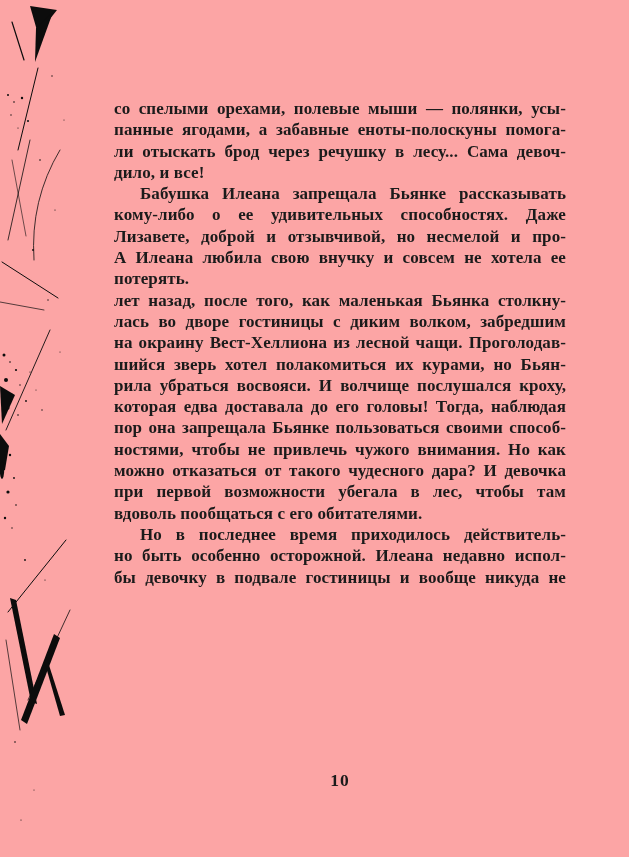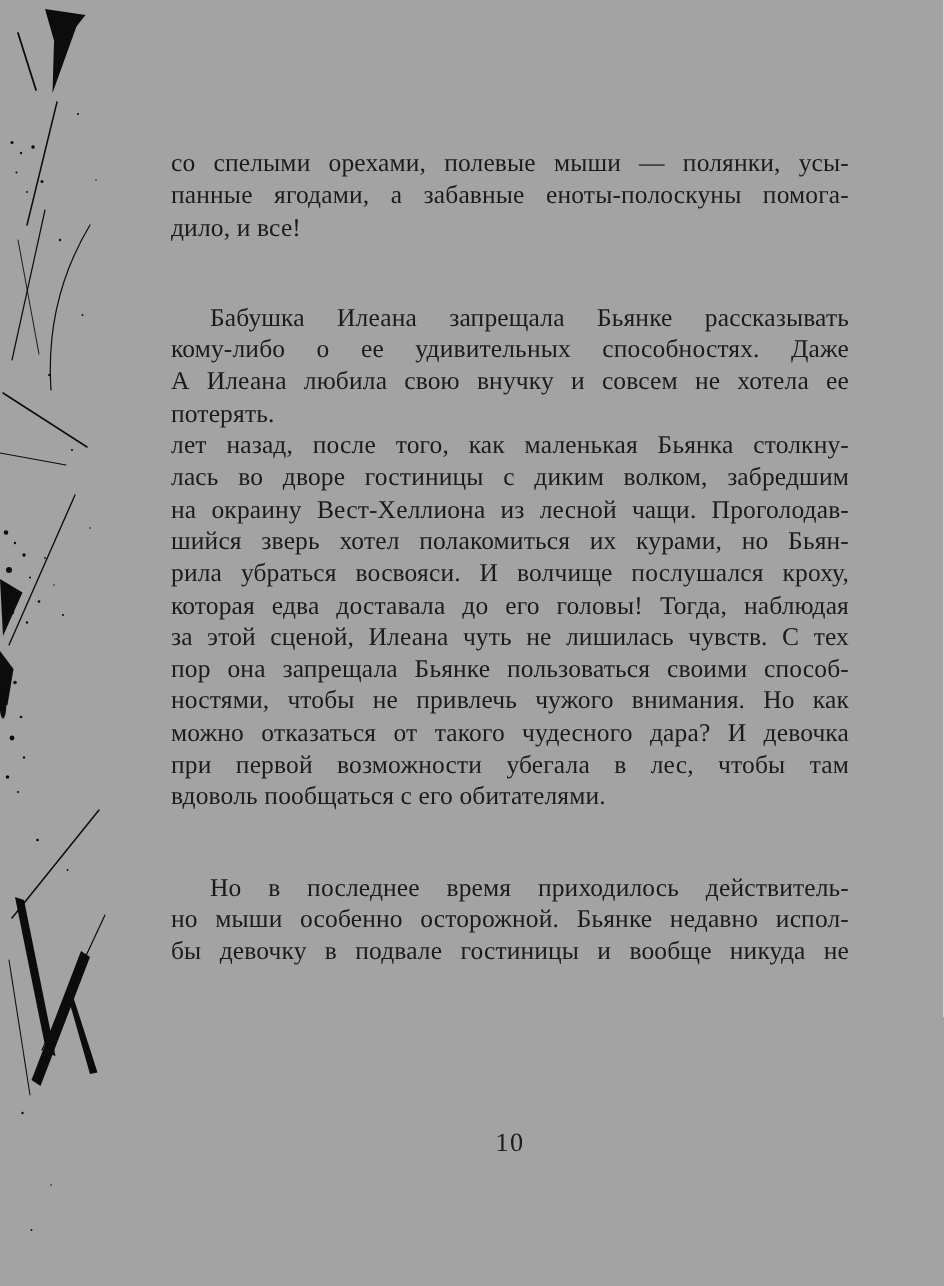--- a/index.html
+++ b/index.html
@@ -9,47 +9,48 @@
     overflow: hidden;
   }
   body {
     position: relative;
     font-family: "Liberation Serif", "DejaVu Serif", serif;
     color: #1b1b1b;
   }
   .page {
     position: absolute;
     inset: 0;
-    background: #a3a3a3;
+    background: #fca5a5;
+    font-weight: bold;
   }
   .margin-art {
     position: absolute;
     left: 0; top: 0;
   }
   .text-block {
     position: absolute;
     left: 114px;
     top: 98px;
     width: 452px;
     font-size: 17px;
     line-height: 21.3px;
     letter-spacing: 0.1px;
   }
   .paragraph { }
   .line {
     text-align: justify;
     text-align-last: justify;
     white-space: normal;
   }
-  .line.first { text-indent: 26px; margin-top: 39px; }
+  .line.first { text-indent: 26px; }
   .line.last { text-align-last: left; }
   .page-number {
     position: absolute;
     left: 114px;
-    top: 751px;
+    top: 770px;
     width: 452px;
     text-align: center;
     font-size: 17.5px;
     letter-spacing: 1px;
     color: #1b1b1b;
   }
 </style>
 </head>
 <body>
 
@@ -114,44 +115,45 @@
       <line x1="66" y1="540" x2="8" y2="612" stroke-width="1"></line>
       <line x1="70" y1="610" x2="28" y2="700" stroke-width="0.8"></line>
       <line x1="6" y1="640" x2="20" y2="730" stroke-width="0.7"></line>
     </g>
   </svg>
 
   <div class="text-block">
       <div class="paragraph">
         <div class="line">со спелыми орехами, полевые мыши — полянки, усы-</div>
         <div class="line">панные ягодами, а забавные еноты-полоскуны помога-</div>
+        <div class="line">ли отыскать брод через речушку в лесу... Сама девоч-</div>
         <div class="line last">дило, и все!</div>
       </div>
       <div class="paragraph">
         <div class="line first">Бабушка Илеана запрещала Бьянке рассказывать</div>
         <div class="line">кому-либо о ее удивительных способностях. Даже</div>
+        <div class="line">Лизавете, доброй и отзывчивой, но несмелой и про-</div>
         <div class="line">А Илеана любила свою внучку и совсем не хотела ее</div>
         <div class="line last">потерять.</div>
       </div>
       <div class="paragraph">
         <div class="line">лет назад, после того, как маленькая Бьянка столкну-</div>
         <div class="line">лась во дворе гостиницы с диким волком, забредшим</div>
         <div class="line">на окраину Вест-Хеллиона из лесной чащи. Проголодав-</div>
         <div class="line">шийся зверь хотел полакомиться их курами, но Бьян-</div>
         <div class="line">рила убраться восвояси. И волчище послушался кроху,</div>
         <div class="line">которая едва доставала до его головы! Тогда, наблюдая</div>
-        <div class="line">за этой сценой, Илеана чуть не лишилась чувств. С тех</div>
         <div class="line">пор она запрещала Бьянке пользоваться своими способ-</div>
         <div class="line">ностями, чтобы не привлечь чужого внимания. Но как</div>
         <div class="line">можно отказаться от такого чудесного дара? И девочка</div>
         <div class="line">при первой возможности убегала в лес, чтобы там</div>
         <div class="line last">вдоволь пообщаться с его обитателями.</div>
       </div>
       <div class="paragraph">
         <div class="line first">Но в последнее время приходилось действитель-</div>
-        <div class="line">но мыши особенно осторожной. Бьянке недавно испол-</div>
+        <div class="line">но быть особенно осторожной. Илеана недавно испол-</div>
         <div class="line">бы девочку в подвале гостиницы и вообще никуда не</div>
       </div>
     </div>
 
   <div class="page-number">10</div>
 
 </div>
 
 </body></html>

